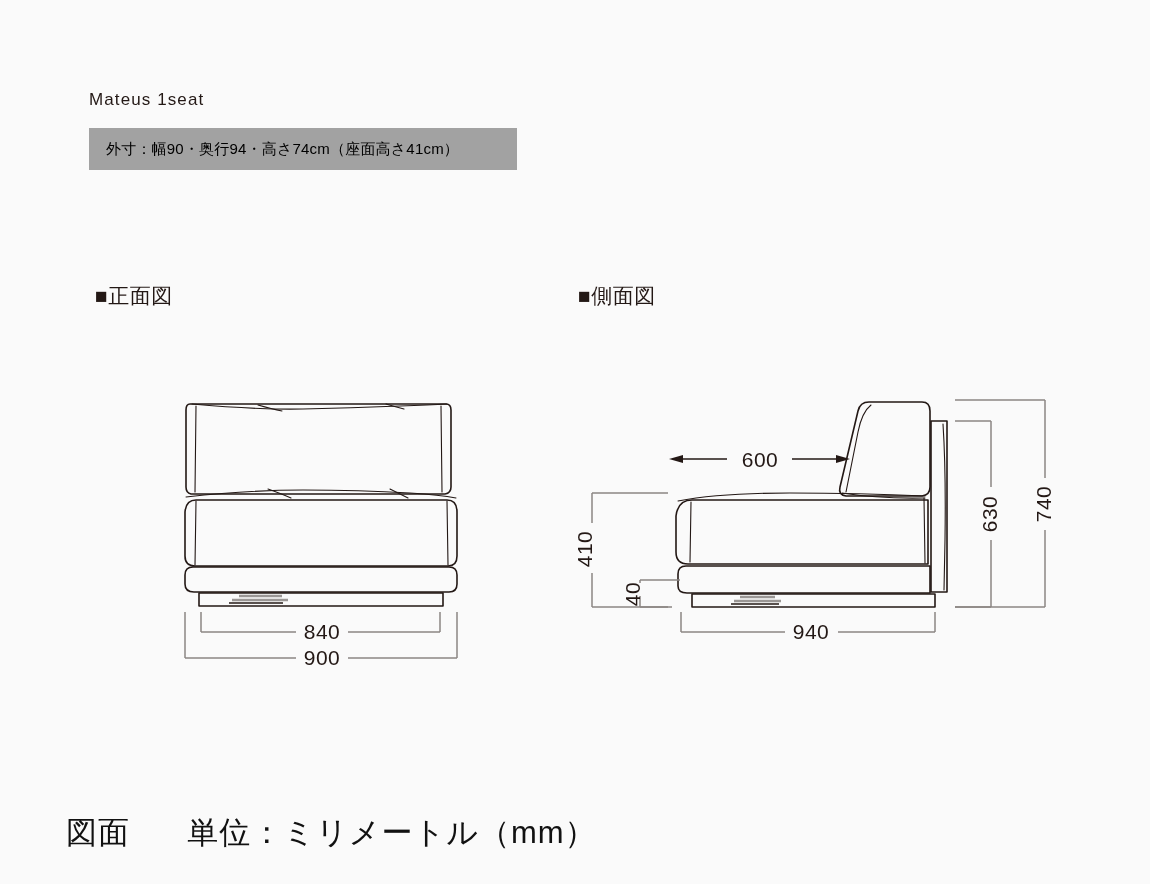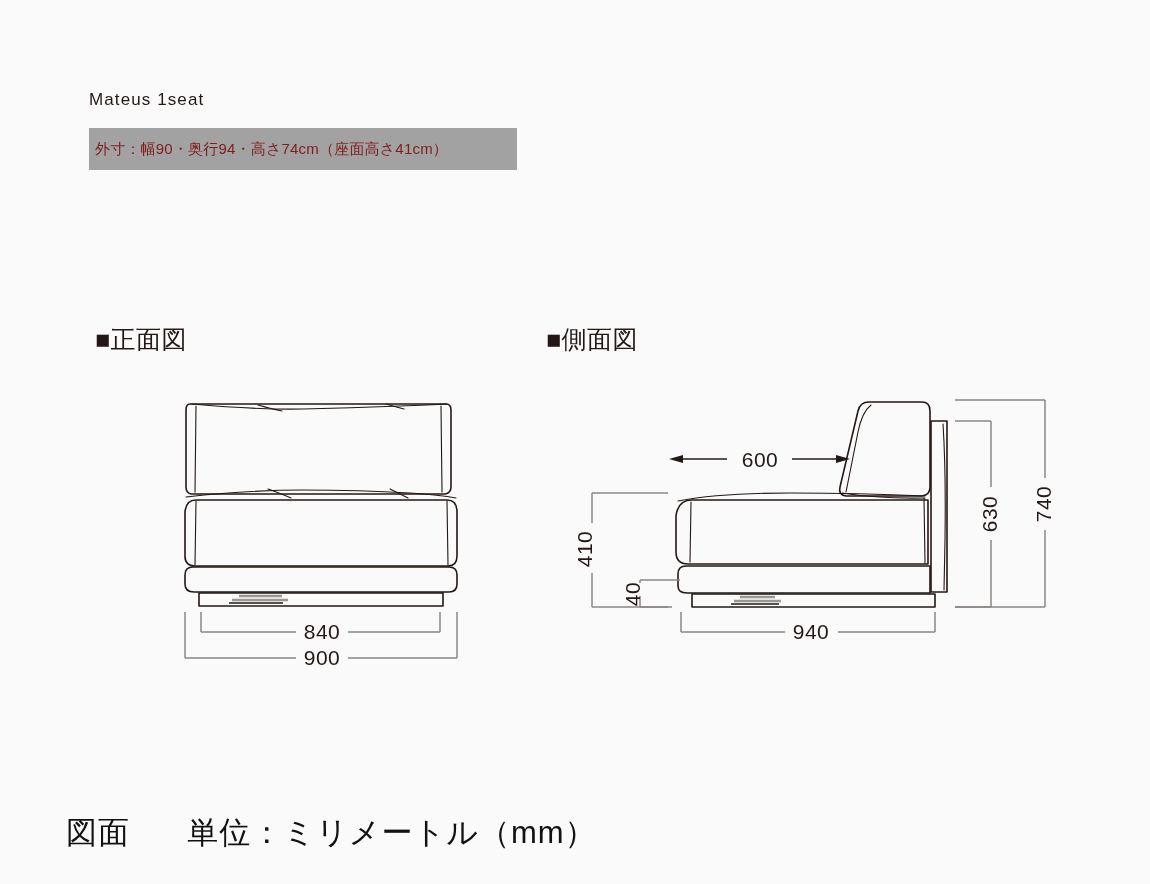--- a/index.html
+++ b/index.html
@@ -28,36 +28,35 @@
     position: absolute;
     left: 89px;
     top: 128px;
     width: 428px;
     height: 42px;
     background: #a2a2a2;
     display: flex;
     align-items: center;
   }
   .spec-bar-text {
-    padding-left: 6px;
+    padding-left: 17px;
     font-size: 15px;
-    color: #7f1d1d;
+    color: #000000;
     letter-spacing: 0.2px;
     white-space: nowrap;
   }
   .view-heading {
     position: absolute;
-    font-size: 25px;
+    font-size: 21px;
     color: #231815;
     letter-spacing: 0.5px;
     white-space: nowrap;
-    margin-top: 41px;
   }
   .heading-front { left: 95px; top: 282px; }
-  .heading-side  { left: 546px; top: 282px; font-family: Liberation Serif, serif; }
+  .heading-side  { left: 578px; top: 282px; font-family: Liberation Serif, serif; }
 
   .caption {
     position: absolute;
     left: 66px;
     top: 780px;
     font-size: 31px;
     color: #111111;
     letter-spacing: 1px;
     white-space: nowrap;
     margin-top: 32px;

